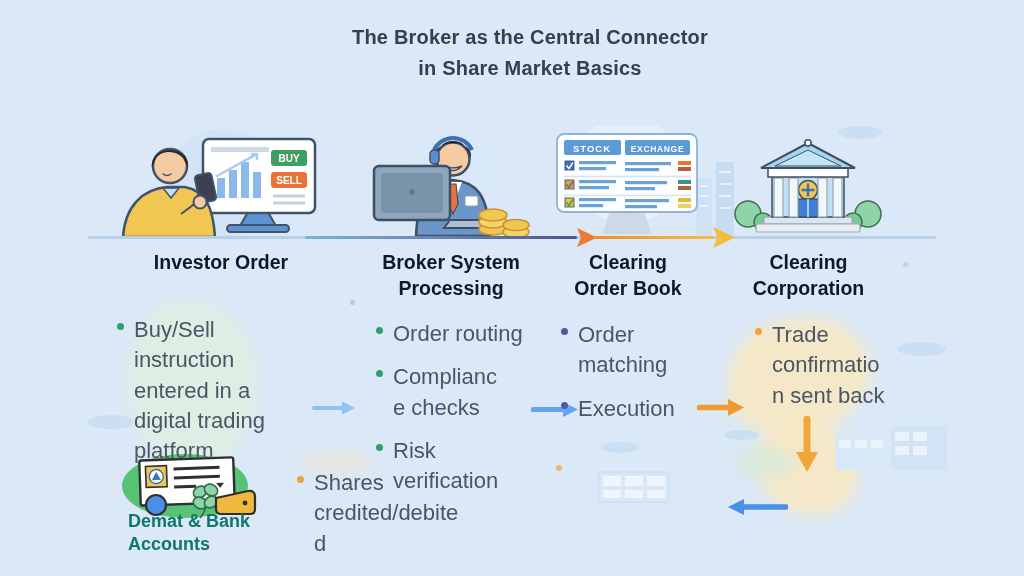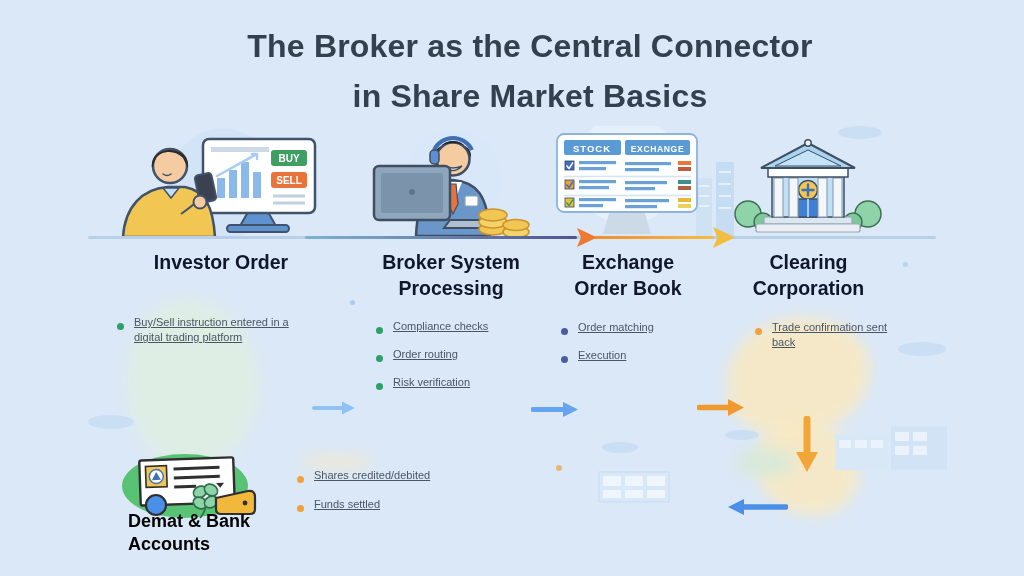--- a/index.html
+++ b/index.html
@@ -1,33 +1,33 @@
 <!DOCTYPE html>
 <html><head>
 <meta charset="utf-8">
 <style>
   html,body{margin:0;padding:0;}
   body{font-family:"Liberation Sans","DejaVu Sans",sans-serif;}
   #stage{position:relative;width:1024px;height:576px;background:#dbe8f7;overflow:hidden;}
   .abs{position:absolute;}
   
-  .title{left:60px;top:22px;width:940px;text-align:center;font-size:32px;font-weight:bold;
+  .title{left:60px;top:22px;width:940px;text-align:center;font-size:20px;font-weight:bold;
          color:#33404d;line-height:1.55;letter-spacing:.2px;}
   
   .heading{font-size:19.5px;font-weight:bold;color:#0f172a;text-align:center;line-height:1.32;}
   
-  .bullets{font-size:11px;color:#4b5664;line-height:1.38;text-decoration:underline;}
+  .bullets{font-size:22px;color:#4b5664;line-height:1.38;}
   .bullet{display:flex;align-items:flex-start;margin-bottom:13px;}
   .dot{flex:0 0 7px;width:7px;height:7px;border-radius:50%;margin:8px 10px 0 0;}
   .dot.green{background:#2da06a;}
   .dot.indigo{background:#4d59a3;}
   .dot.orange{background:#f2a13a;}
   .txt{overflow-wrap:break-word;}
   
-  .demat-label{font-size:18px;font-weight:bold;color:#000000;line-height:1.3;}
+  .demat-label{font-size:18px;font-weight:bold;color:#0f766e;line-height:1.3;}
   
   .baseline{background:#b7d0e8;height:3px;border-radius:2px;}
   .seg1{height:3.5px;border-radius:2px;background:linear-gradient(90deg,#7fb2d4,#50548e);}
   .seg2{height:3.5px;border-radius:2px;background:linear-gradient(90deg,#ef8e2e,#f5bc42);}
   
   .blob{filter:blur(7px);}
   .cloud{background:#c7ddf2;border-radius:50%;opacity:.85;}
   svg text{font-family:"Liberation Sans","DejaVu Sans",sans-serif;}
 </style>
 </head>
@@ -283,38 +283,38 @@
     <line x1="13" y1="3" x2="13" y2="38" stroke="#f2a637" stroke-width="7" stroke-linecap="round"></line>
     <path d="M2,36 L24,36 L13,56 Z" fill="#f2a637"></path>
   </svg>
   <svg class="abs" style="left:726px;top:498px;" width="62" height="18" viewBox="0 0 62 18">
     <line x1="60" y1="9" x2="17" y2="9" stroke="#4a8fe8" stroke-width="5.5" stroke-linecap="round"></line>
     <path d="M18,1 L2,9 L18,17 Z" fill="#4a8fe8"></path>
   </svg>
 
   <div class="abs heading" style="left:136px;top:250px;width:170px;">Investor Order</div>
   <div class="abs heading" style="left:376px;top:250px;width:150px;">Broker System Processing</div>
-  <div class="abs heading" style="left:568px;top:250px;width:120px;">Exchange Order Book</div>
+  <div class="abs heading" style="left:568px;top:250px;width:120px;">Clearing Order Book</div>
   <div class="abs heading" style="left:746px;top:250px;width:125px;">Clearing Corporation</div>
 
   <div class="abs bullets" style="left:117px;top:315px;width:198px;">
     <div class="bullet">
       <span class="dot green"></span>
       <span class="txt" style="width:172px;">Buy/Sell instruction entered in a digital trading platform</span>
     </div>
   </div>
 
   <div class="abs bullets" style="left:376px;top:319px;width:160px;">
     <div class="bullet">
       <span class="dot green"></span>
+      <span class="txt" style="width:135px;">Order routing</span>
+    </div>
+    <div class="bullet">
+      <span class="dot green"></span>
       <span class="txt" style="width:115px;">Compliance checks</span>
-    </div>
-    <div class="bullet">
-      <span class="dot green"></span>
-      <span class="txt" style="width:135px;">Order routing</span>
     </div>
     <div class="bullet">
       <span class="dot green"></span>
       <span class="txt" style="width:135px;">Risk verification</span>
     </div>
   </div>
 
   <div class="abs bullets" style="left:561px;top:320px;width:170px;">
     <div class="bullet" style="">
       <span class="dot indigo"></span>

